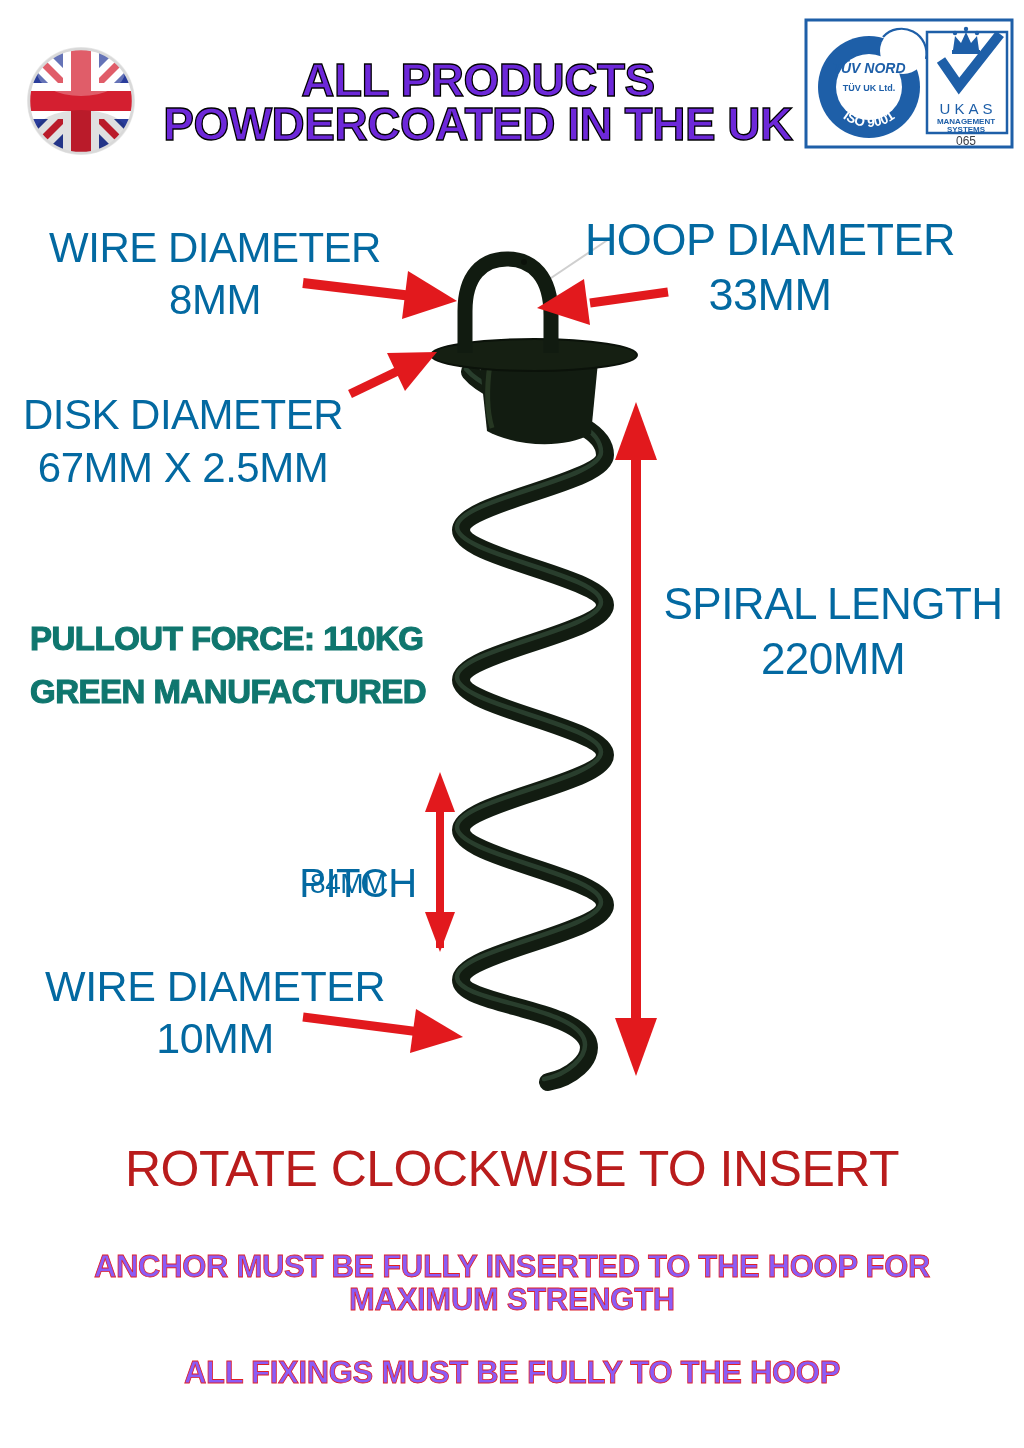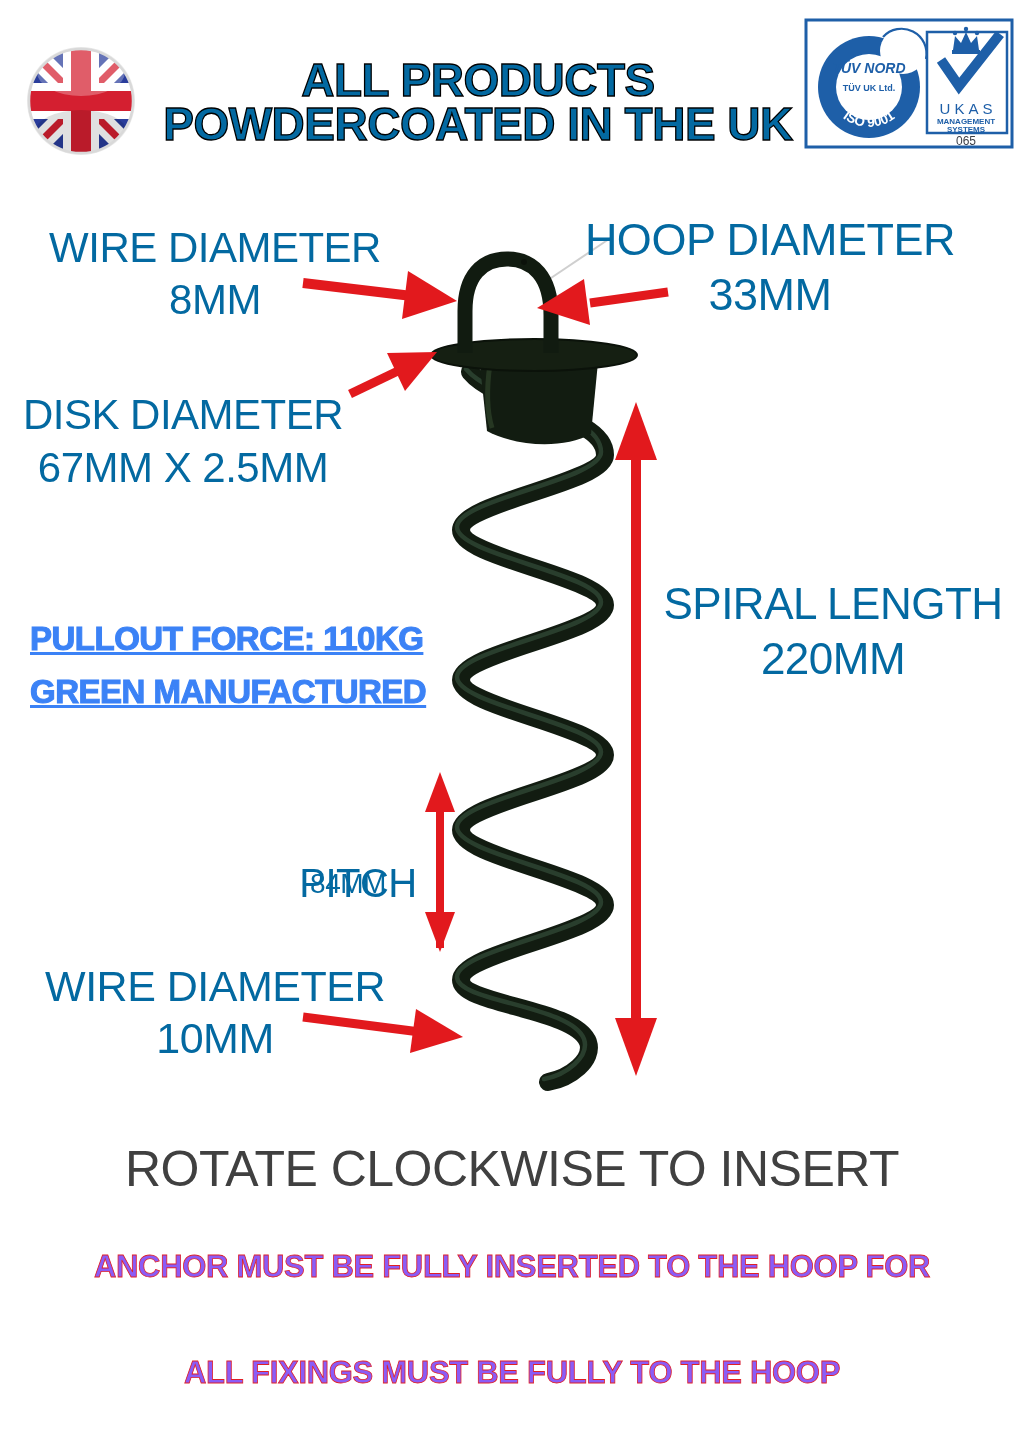--- a/index.html
+++ b/index.html
@@ -2,24 +2,24 @@
 <html><head>
 <meta charset="utf-8">
 <style>
   html,body{margin:0;padding:0;background:#ffffff;}
   #stage{position:relative;width:1024px;height:1448px;background:#ffffff;overflow:hidden;
          font-family:"Liberation Sans", sans-serif;color:#161616;}
   .abs{position:absolute;}
   .ctr{text-align:center;}
   .ann{font-size:42px;line-height:52px;color:#0369a1;letter-spacing:-0.5px;}
   .title{font-size:46px;line-height:44px;font-weight:700;-webkit-text-stroke:1.3px #000;
-         letter-spacing:-0.5px;color:#0369a1;}
+         letter-spacing:-0.5px;color:#6d28d9;}
   .heavy{font-weight:700;-webkit-text-stroke:1.1px currentColor;}
-  .pullout{font-size:33px;line-height:53px;color:#3b82f6;letter-spacing:-0.5px;text-decoration:underline;}
-  .rotate{font-size:50px;letter-spacing:-0.5px;color:#404040;}
+  .pullout{font-size:33px;line-height:53px;color:#0f766e;letter-spacing:-0.5px;}
+  .rotate{font-size:50px;letter-spacing:-0.5px;color:#b91c1c;}
   .warn{font-size:31px;line-height:33px;color:#8b5cf6;font-weight:700;
         -webkit-text-stroke:0.8px #e01f26;letter-spacing:-0.3px;}
   svg{display:block;}
 </style>
 </head>
 <body>
 
 <div id="stage">
 
   <svg class="abs" style="left:0;top:0;" width="1024" height="1448" viewBox="0 0 1024 1448">
@@ -187,19 +187,20 @@
     <div>WIRE DIAMETER</div>
     <div>10MM</div>
   </div>
 
   <div class="abs ctr rotate" style="left:62px;top:1140px;width:900px;">
     <div>ROTATE CLOCKWISE TO INSERT</div>
   </div>
 
   <div class="abs ctr warn" style="left:40px;top:1250px;width:944px;">
     <div>ANCHOR MUST BE FULLY INSERTED TO THE HOOP FOR</div>
+    <div>MAXIMUM STRENGTH</div>
   </div>
 
   <div class="abs ctr warn" style="left:40px;top:1356px;width:944px;">
     <div>ALL FIXINGS MUST BE FULLY TO THE HOOP</div>
   </div>
 
 </div>
 
 </body></html>

